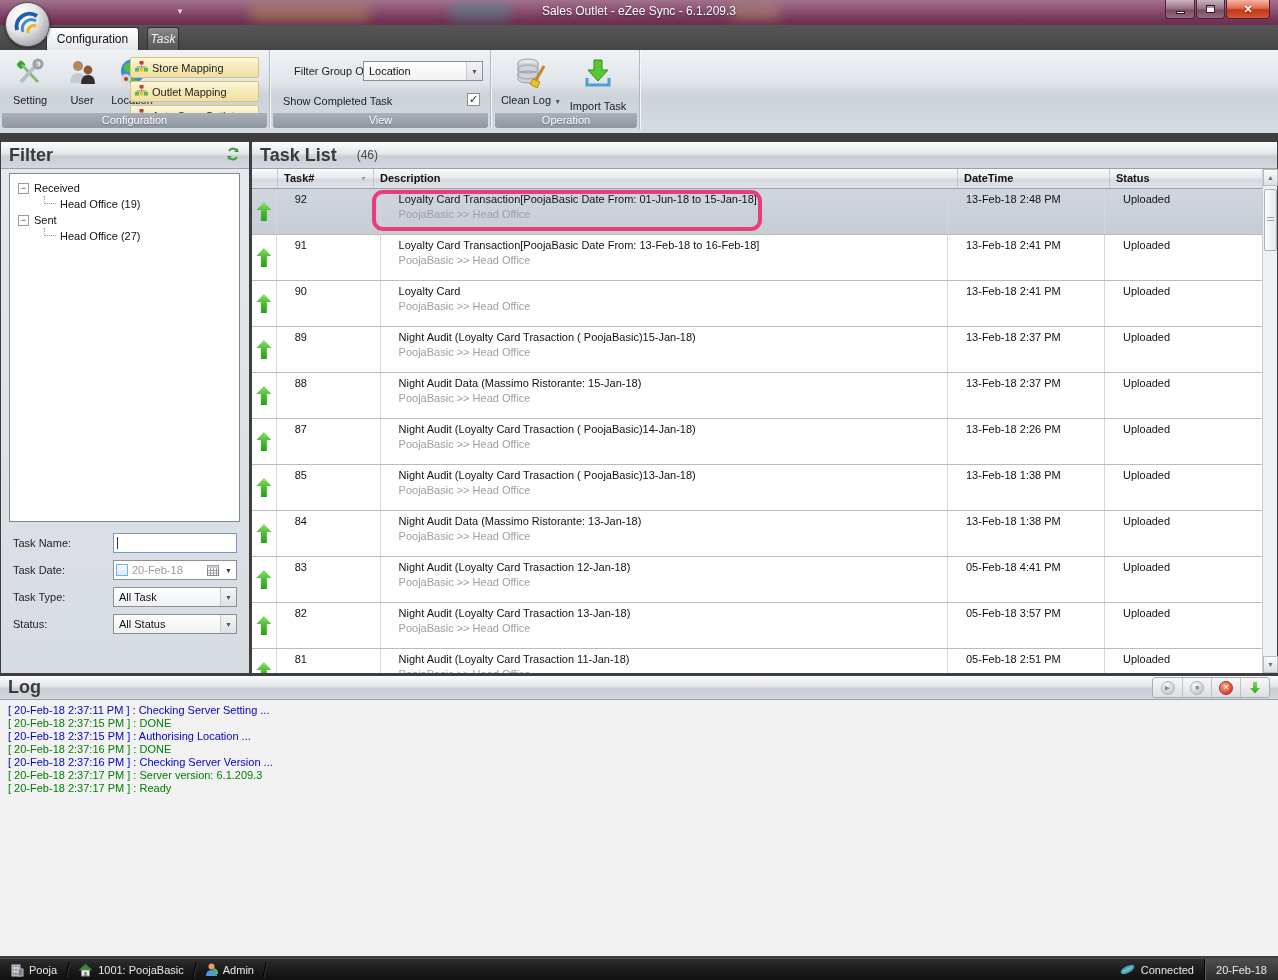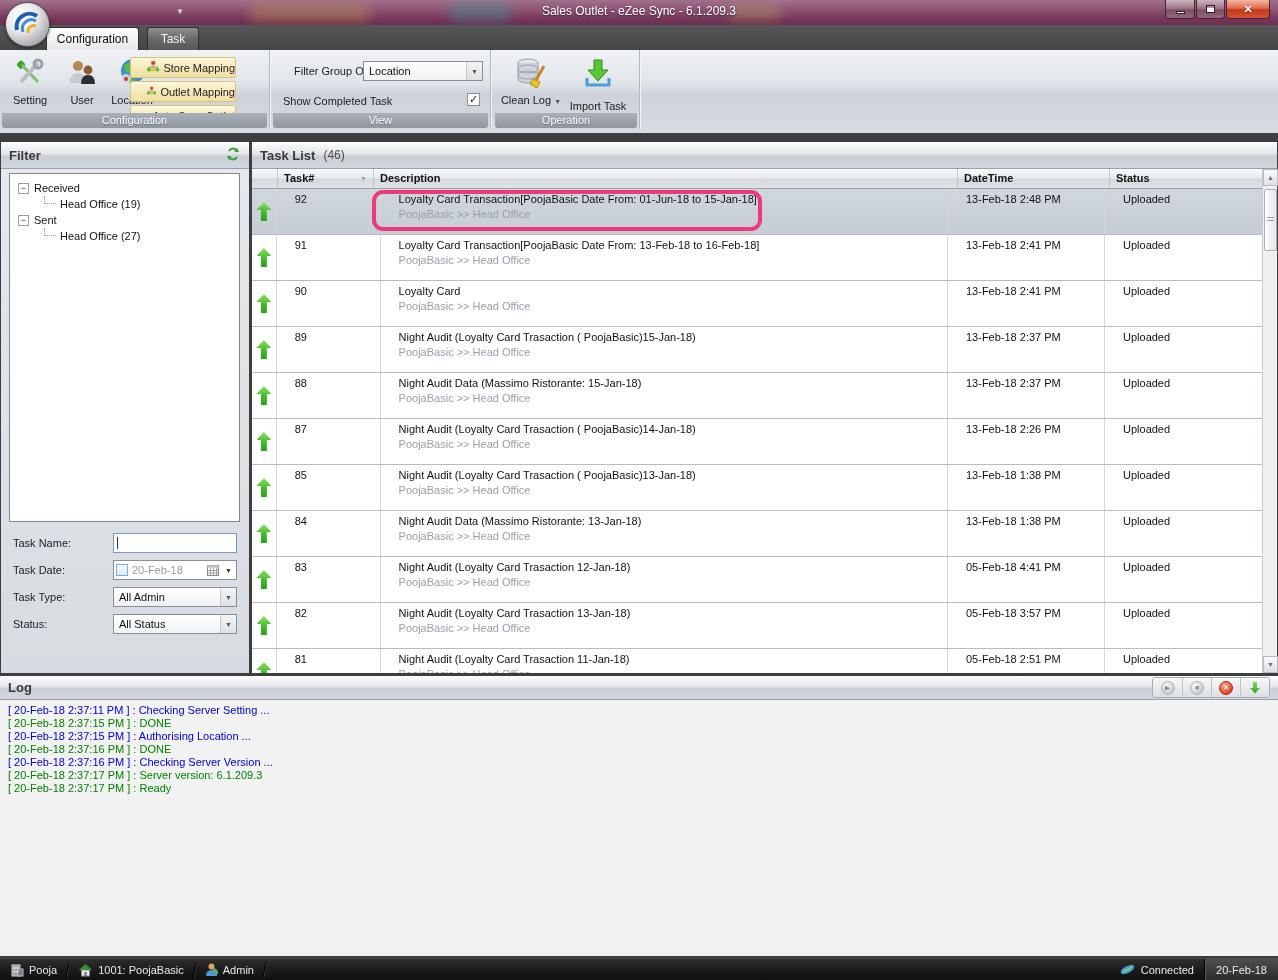--- a/index.html
+++ b/index.html
@@ -27,44 +27,44 @@
     background:radial-gradient(circle at 35% 30%,#ffffff 0%,#e8e8ea 40%,#9a9aa0 85%,#6b6b70 100%);
     border:1px solid #55555a; box-shadow:0 1px 3px rgba(0,0,0,.5); }
   .app-logo svg { position:absolute; top:5px; left:5px; }
   .qat-arrow { position:absolute; top:7px; left:176px; color:#e8d5e0; font-size:8px; z-index:30; }
 
   
   .tabstrip { position:absolute; top:25px; left:0; width:1278px; height:25px; background:linear-gradient(180deg,#565656,#454545); }
   .ribbon-tab { position:absolute; top:2px; height:23px; border:1px solid #2f2f2f; border-bottom:none; border-radius:3px 3px 0 0;
     display:flex; align-items:center; justify-content:center; font-size:12px; }
   .tab-active { left:46px; width:93px; background:linear-gradient(180deg,#ffffff 0%,#f2f3f5 50%,#e4e7eb 100%); color:#111; }
-  .tab-inactive { left:147px; width:52px; background:linear-gradient(180deg,#8f8f8f 0%,#6a6a6a 50%,#575757 100%); color:#f2f2f2; }
+  .tab-inactive { left:147px; width:32px; background:linear-gradient(180deg,#8f8f8f 0%,#6a6a6a 50%,#575757 100%); color:#f2f2f2;font-style:italic; }
 
   
   .ribbon { position:absolute; top:50px; left:0; width:1278px; height:87px;
     background:linear-gradient(180deg,#f0f2f5 0%,#e0e4e9 40%,#ccd2d9 55%,#d7dce2 100%); border-bottom:4px solid #3e3e40; }
   .rgroup { position:absolute; top:0; bottom:4px; border-right:1px solid #b2b8c0; box-shadow:1px 0 0 #f4f6f8; }
   .rgroup-caption { position:absolute; left:2px; right:2px; bottom:1px; height:15px; border-radius:0 0 3px 3px;
     background:linear-gradient(180deg,#a9b0b9,#8f96a0); color:#fff; text-align:center; font-size:11px; line-height:15px; text-shadow:0 1px 1px #6a707a; }
   .big-btn { position:absolute; top:6px; width:52px; height:62px; display:flex; flex-direction:column; align-items:center; border-radius:3px; }
   .big-btn .bicon { width:34px; height:34px; display:flex; align-items:center; justify-content:center; }
   .big-btn .blabel { margin-top:4px; font-size:11px; color:#222; white-space:nowrap; }
-  .yellow-btn { position:absolute; left:130px; width:106px; height:21px; display:flex; align-items:center; gap:4px; padding-left:16px;
+  .yellow-btn { position:absolute; left:130px; width:129px; height:21px; display:flex; align-items:center; gap:4px; padding-left:4px;
     background:linear-gradient(180deg,#fdf7dc 0%,#f6e9b8 50%,#f0dfa2 100%); border:1px solid #d8c37e; border-radius:2px; font-size:11px; color:#222; white-space:nowrap; }
   .view-label { position:absolute; font-size:11px; color:#222; }
   .combo { position:absolute; height:20px; border:1px solid #8a8f96; background:linear-gradient(180deg,#fff,#f0f1f3); display:flex; align-items:center; }
   .combo .cval { flex:1; padding-left:5px; font-size:11px; color:#111; white-space:nowrap; overflow:hidden; }
   .combo .carrow { width:16px; text-align:center; color:#555; font-size:7px; border-left:1px solid #c6cace; align-self:stretch; line-height:19px; background:linear-gradient(180deg,#f4f4f4,#dfe1e4); }
   .checkbox { width:13px; height:13px; border:1px solid #8b8f94; background:#fff; display:inline-flex; align-items:center; justify-content:center; font-size:11px; color:#222; }
 
   
   .panel-header { background:linear-gradient(180deg,#fdfdfe 0%,#e3e6ea 45%,#c9ced5 55%,#d3d8de 100%); border-bottom:1px solid #9aa0a8;
     display:flex; align-items:center; padding:0 8px; }
-  .panel-title { font-size:13px; font-weight:bold; color:#3a3a3c; }
-  .panel-count { font-size:12px; color:#4a4a4c; margin-left:8px; }
+  .panel-title { font-size:18px; font-weight:bold; color:#3a3a3c; }
+  .panel-count { font-size:12px; color:#4a4a4c; margin-left:20px; }
 
   .filter-panel { position:absolute; top:142px; left:1px; width:248px; height:531px; background:linear-gradient(180deg,#e6e9ed,#d7dce2); }
   .filter-panel .panel-header { height:27px; }
   .refresh-btn { margin-left:auto; }
   .tree-box { position:absolute; top:31px; left:8px; width:231px; height:349px; background:#fff; border:1px solid #828790; padding:6px 4px; }
   .tree-root { display:flex; align-items:center; gap:5px; margin:2px 0 2px 4px; }
   .expander { width:11px; height:11px; border:1px solid #9a9a9a; background:#fff; font-size:9px; line-height:9px; text-align:center; color:#333; }
   .tree-child { display:flex; align-items:center; margin-left:30px; height:16px; }
   .tree-child .conn { width:12px; height:8px; border-left:1px dotted #9a9a9a; border-bottom:1px dotted #9a9a9a; margin-right:4px; margin-top:-8px; }
   .tree-label { font-size:11px; color:#111; }
@@ -332,21 +332,21 @@
             <line x1="9.5" y1="4" x2="9.5" y2="11"></line>
             <line x1="1" y1="6.5" x2="11" y2="6.5"></line>
             <line x1="1" y1="9" x2="11" y2="9"></line>
           </g>
       </svg>
       <span class="dd-arrow">▼</span>
     </div>
 
     <span class="ffield-label" style="top:449px;">Task Type:</span>
     <div class="ffield combo" style="top:445px;">
-      <span class="cval">All Admin</span>
+      <span class="cval">All Task</span>
       <span class="carrow">▼</span>
     </div>
 
     <span class="ffield-label" style="top:476px;">Status:</span>
     <div class="ffield combo" style="top:472px;">
       <span class="cval">All Status</span>
       <span class="carrow">▼</span>
     </div>
   </div>
 

